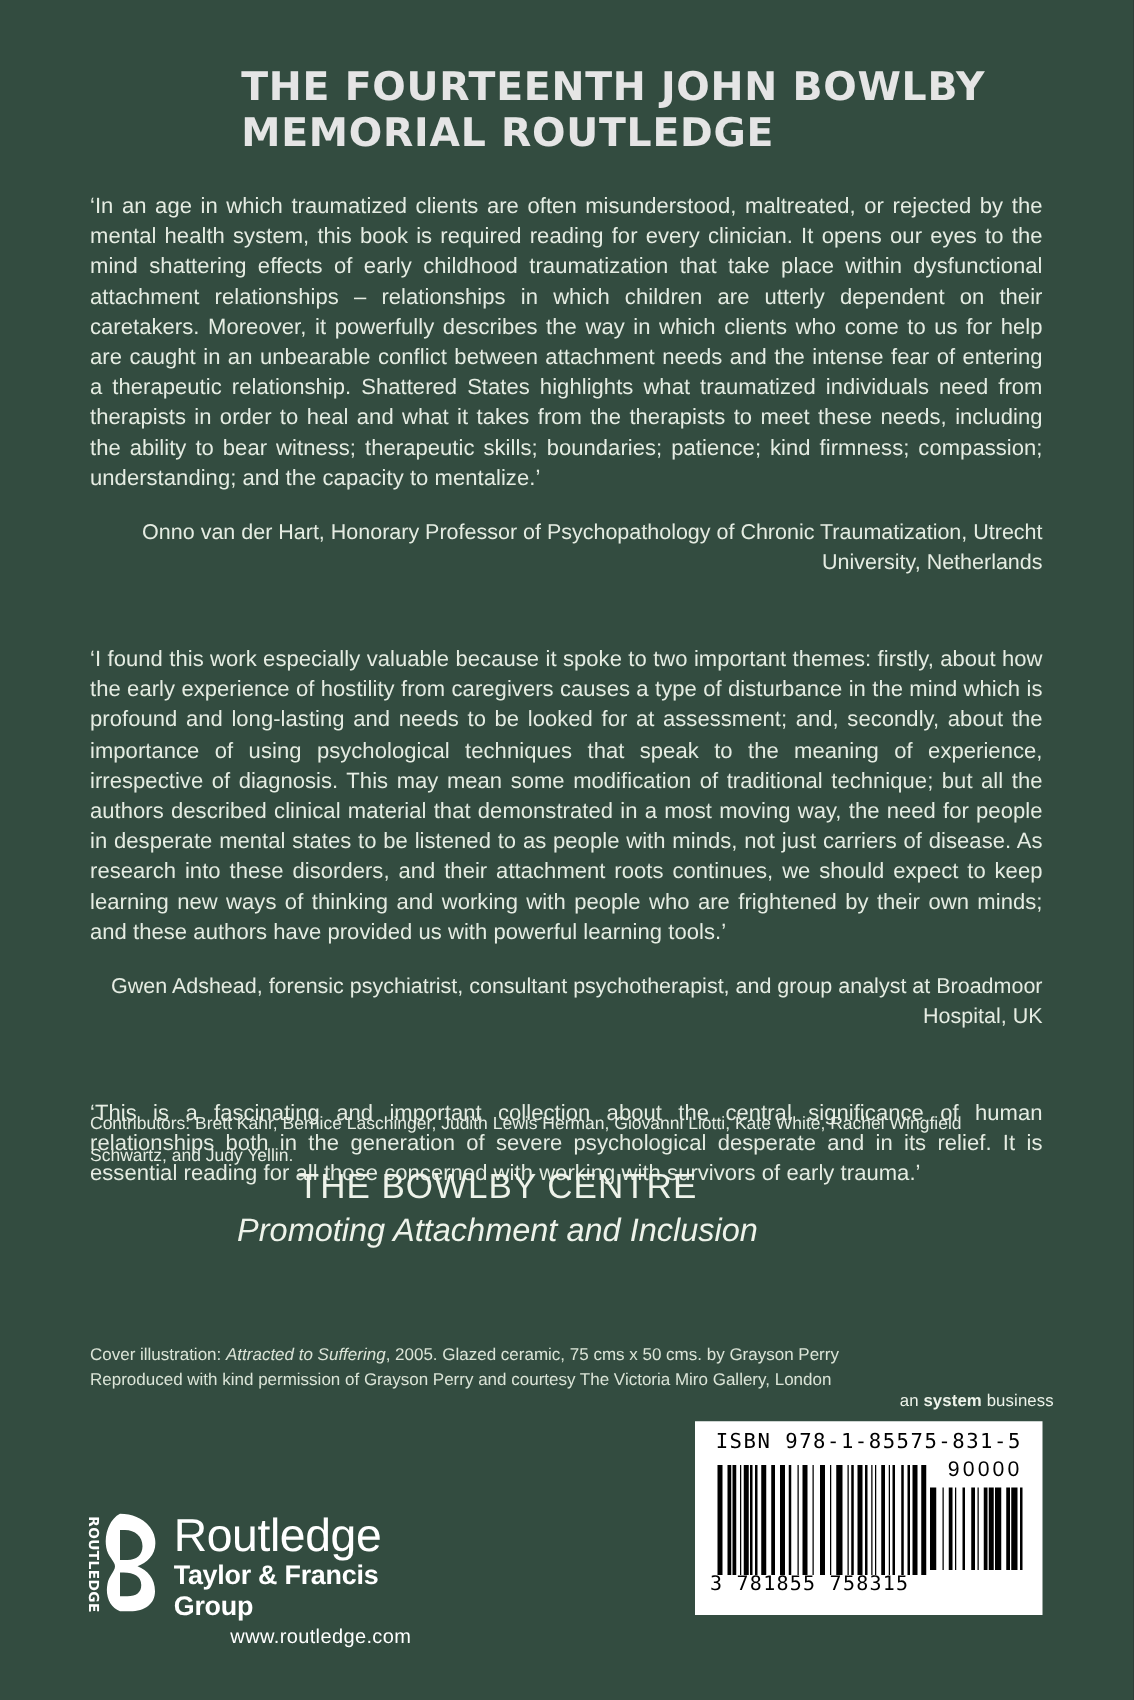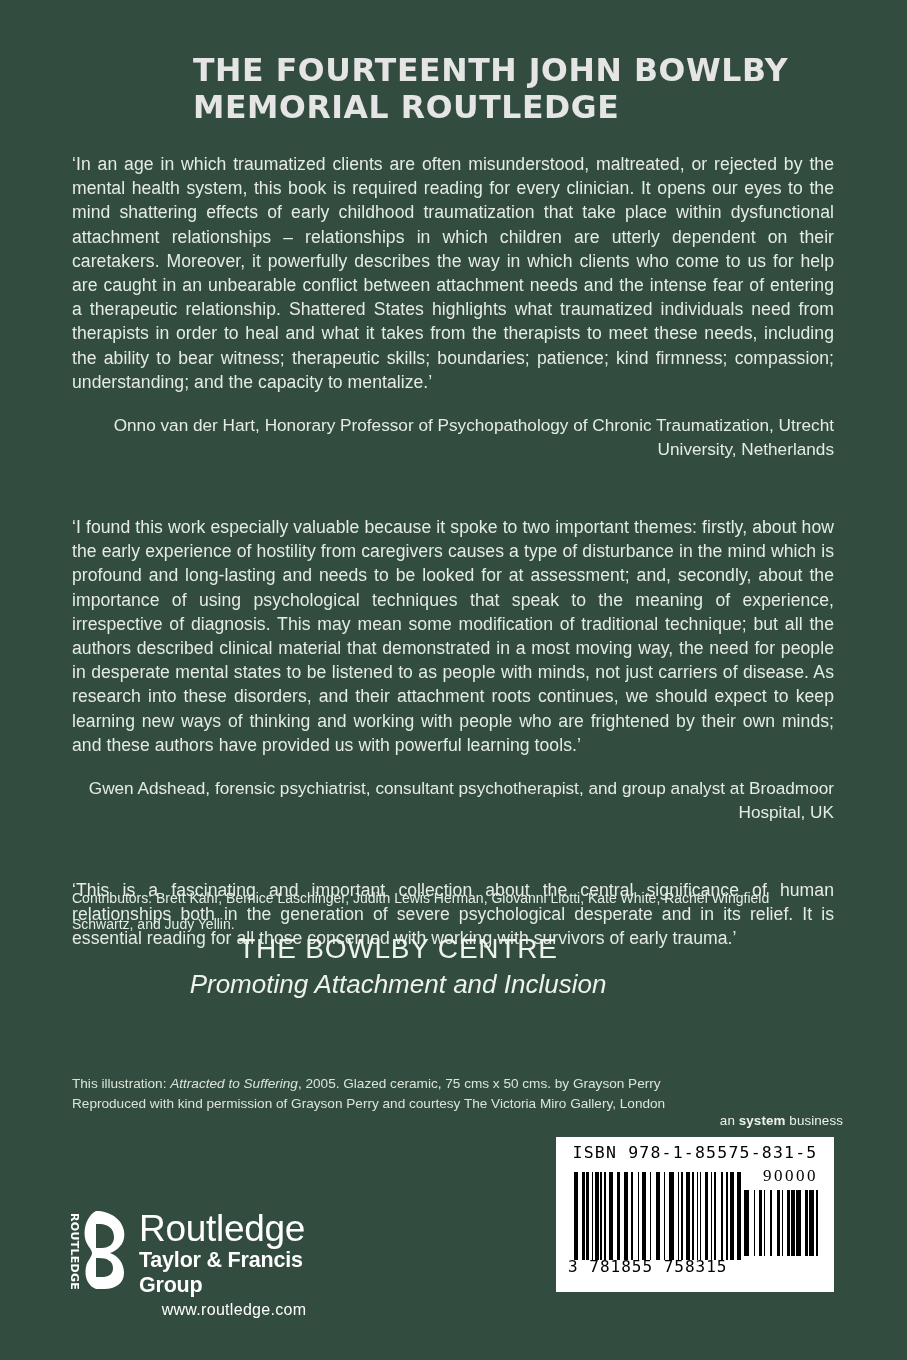--- a/index.html
+++ b/index.html
@@ -157,21 +157,21 @@
     top: 26px;
     width: 74px;
     height: 66px;
     display: flex;
     align-items: flex-start;
   }
   .bc-addon-num {
     position: absolute;
     right: 6px;
     top: 2px;
-    font-family: Liberation Serif, serif;
+    font-family: Liberation Sans, sans-serif;
     font-size: 17px;
     letter-spacing: 2.5px;
     color: #000;
   }
   .bar { background: #000; height: 100%; }
   .bc-main-num {
     position: absolute;
     left: 2px;
     bottom: 0px;
     font-family: "DejaVu Sans Mono", monospace;
@@ -229,21 +229,21 @@
     font-weight: bold;
     color: #ffffff;
     line-height: 25px;
     letter-spacing: -0.2px;
     margin-top: -1px;
   }
   .rl-url {
     font-size: 16px;
     color: #ffffff;
     line-height: 20px;
-    text-align: center;
+    text-align: right;
     letter-spacing: 0.3px;
     margin-top: 2px;
   }
 </style>
 </head>
 <body>
 
 <div class="cover">
 
   <div class="title-block">
@@ -267,21 +267,21 @@
   </div>
 
   <div class="contributors">Contributors: Brett Kahr, Bernice Laschinger, Judith Lewis Herman, Giovanni Liotti, Kate White, Rachel Wingfield Schwartz, and Judy Yellin.</div>
 
   <div class="bowlby">
     <div class="bowlby-name">THE BOWLBY CENTRE</div>
     <div class="bowlby-tag">Promoting Attachment and Inclusion</div>
   </div>
 
   <div class="credit">
-    <div><span>This illustration:  </span><em>Attracted to Suffering</em><span>, 2005. Glazed ceramic, 75 cms x 50 cms. by Grayson Perry</span></div>
+    <div><span>Cover illustration:  </span><em>Attracted to Suffering</em><span>, 2005. Glazed ceramic, 75 cms x 50 cms. by Grayson Perry</span></div>
     <div>Reproduced with kind permission of Grayson Perry and courtesy The Victoria Miro Gallery, London</div>
   </div>
 
   <div class="informa"><span>an </span><b>system</b><span> business</span></div>
 
   <div class="barcode-box">
     <div class="bc-isbn">ISBN 978-1-85575-831-5</div>
     <div class="bc-row">
       <div class="bc-main" id="bc-main">
           <div class="bar" style="width:4.17px"></div>

